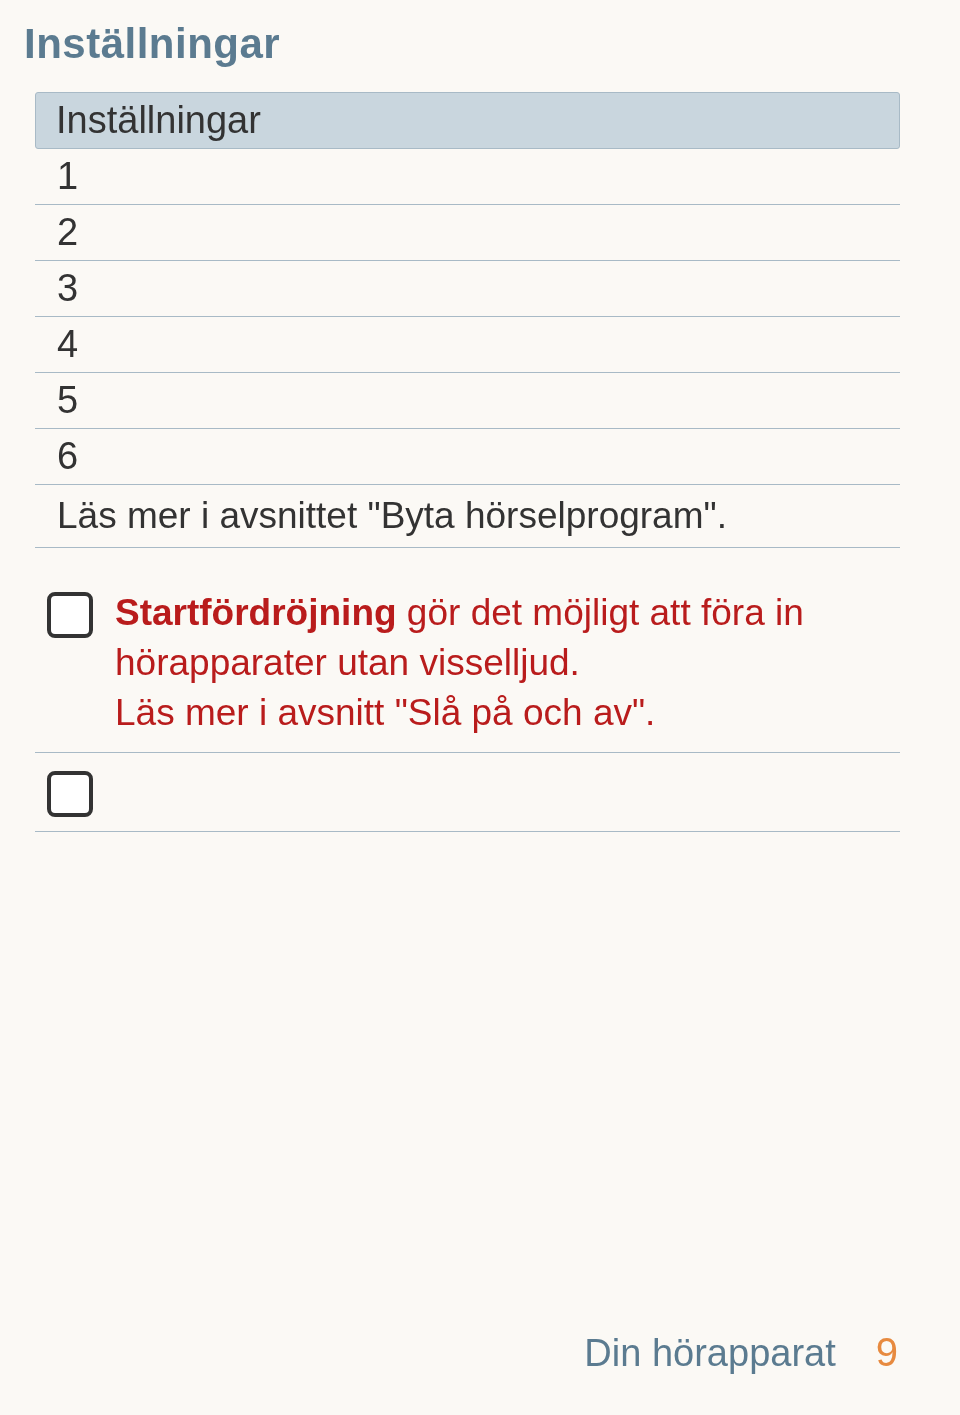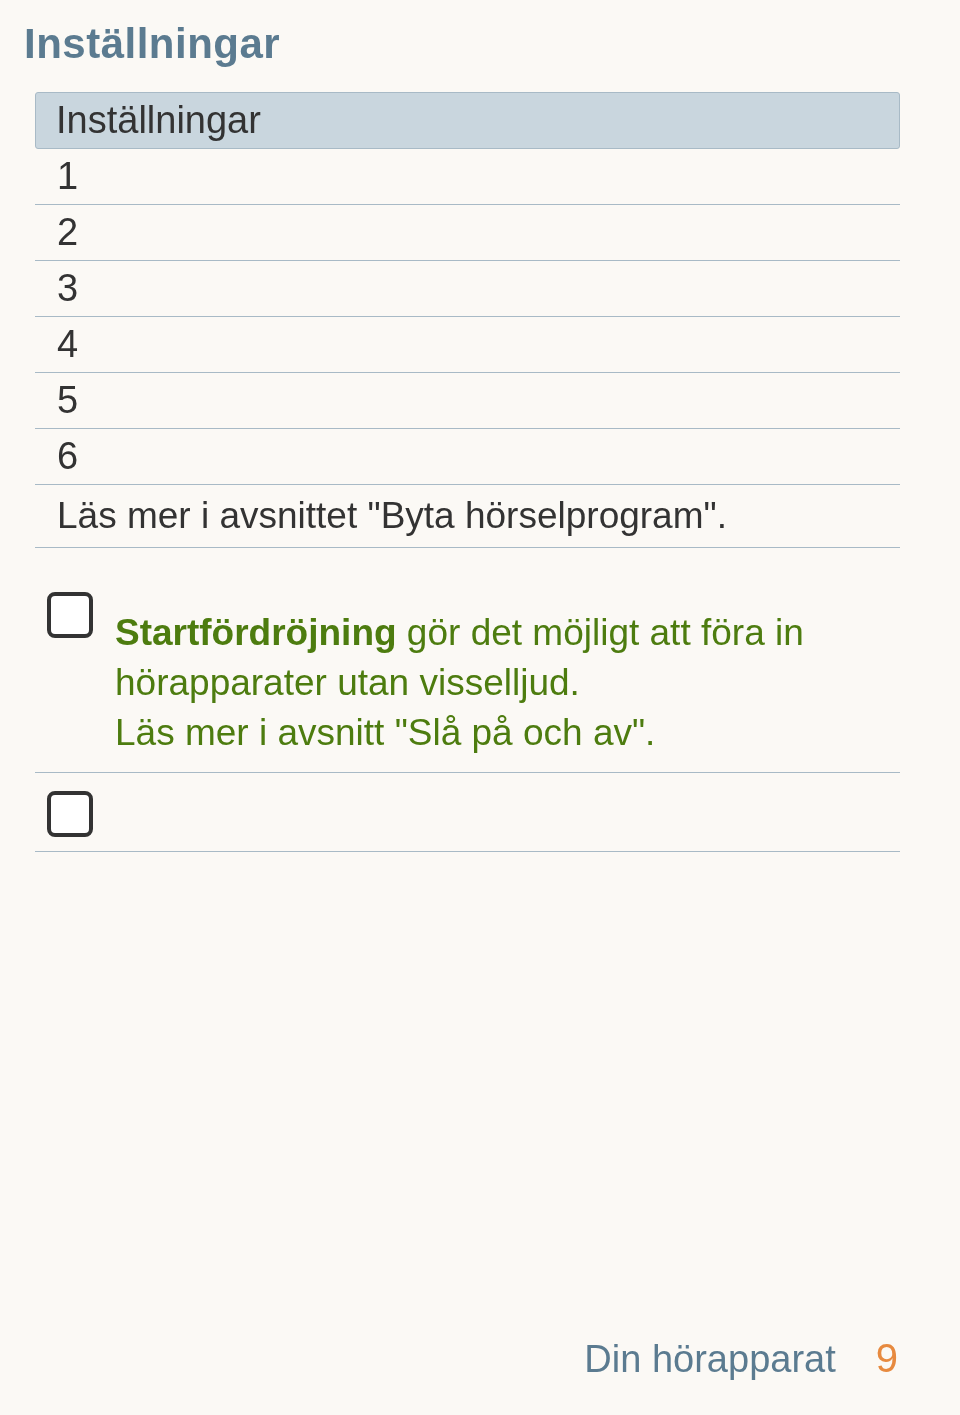--- a/index.html
+++ b/index.html
@@ -54,36 +54,35 @@
     height: 46px;
     min-width: 46px;
     background: #fff;
     border: 4px solid #333;
     border-radius: 8px;
     margin-top: 4px;
   }
   .row-text {
     font-size: 37px;
     line-height: 1.35;
-    color: #4d7c0f;
-    margin-top: 20px;
+    color: #b91c1c;
   }
   .caption {
     margin-left: 15px;
     padding: 10px 0 10px 22px;
     font-size: 37px;
     color: #333;
     border-bottom: 1px solid #a8bac6;
   }
   .spacer {
     height: 26px;
   }
   .footer {
     position: absolute;
-    bottom: 34px;
+    bottom: 40px;
     right: 62px;
     font-size: 38px;
     display: flex;
     align-items: baseline;
     gap: 40px;
   }
   .footer-label {
     color: #5b7b90;
   }
   .footer-num {

